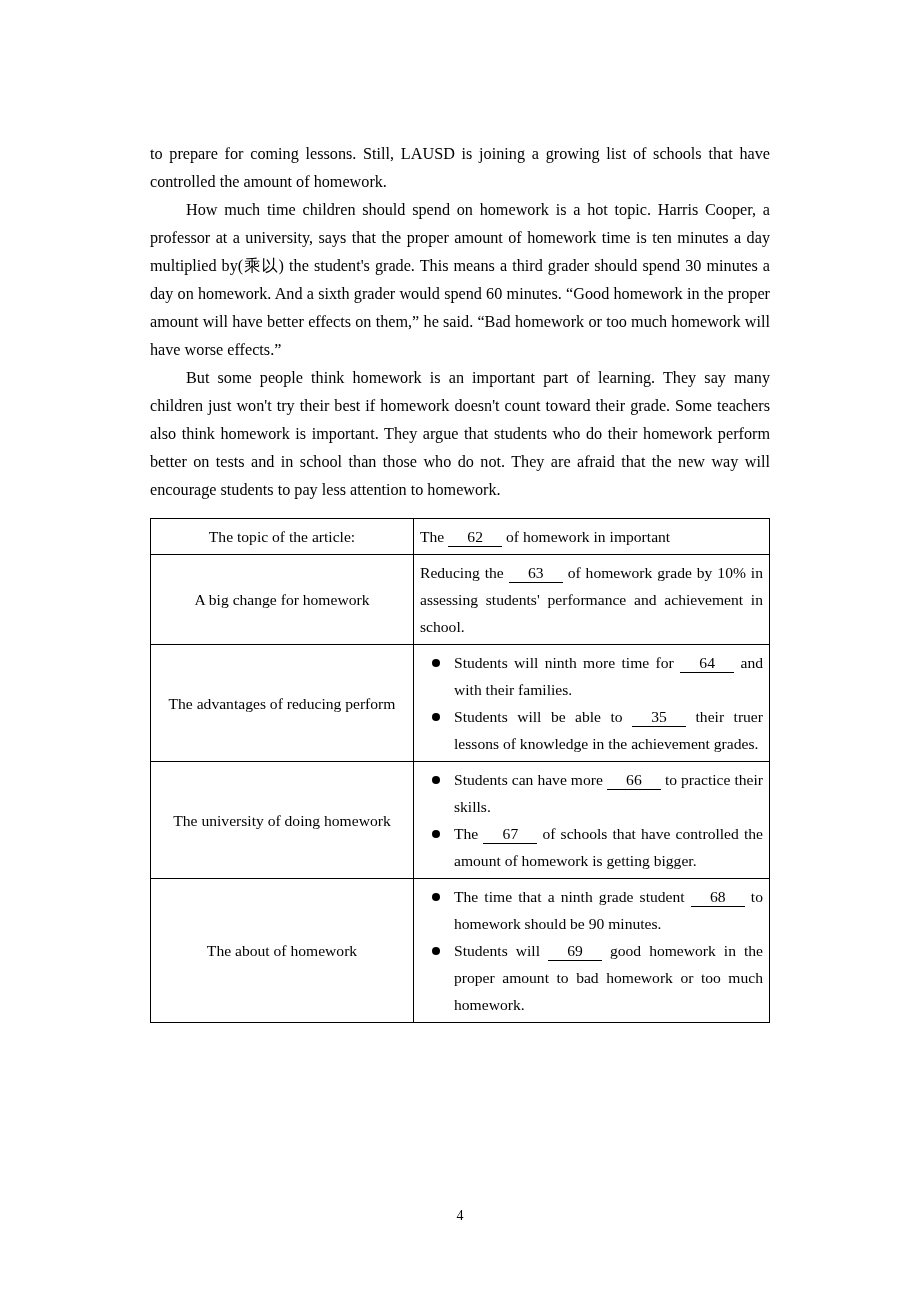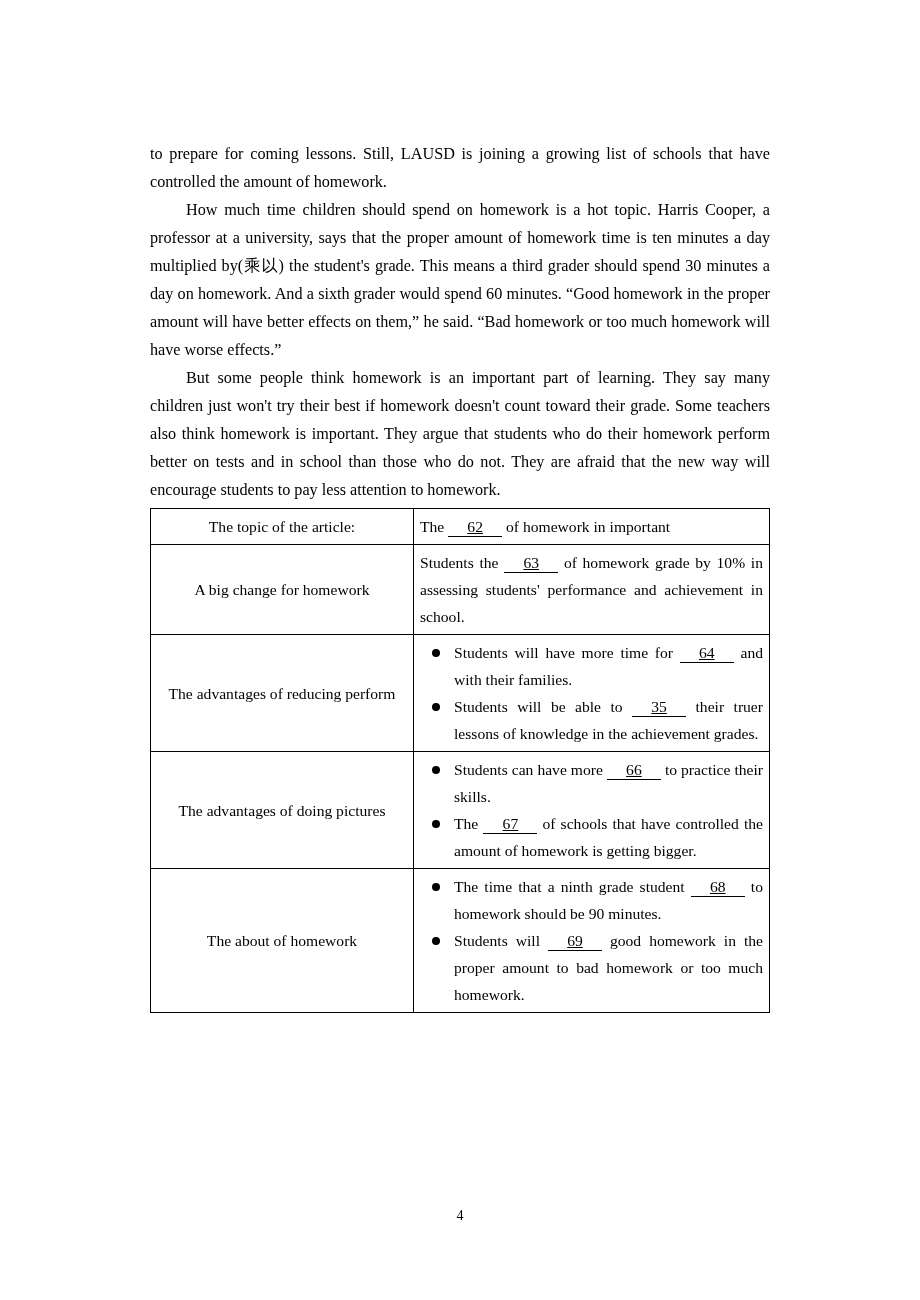--- a/index.html
+++ b/index.html
@@ -35,21 +35,21 @@
     text-justify: inter-word;
     hyphens: none;
   }
   p.indent {
     text-indent: 36px;
   }
   
   table.info {
     border-collapse: collapse;
     width: 620px;
-    margin-top: 4px;
+    margin-top: 14px;
     table-layout: fixed;
   }
   table.info td {
     border: 1px solid #000;
     font-size: 15.6px;
     line-height: 27px;
     vertical-align: middle;
     padding: 4px 6px;
   }
   td.label {
@@ -67,21 +67,20 @@
     text-align: left;
     padding-left: 8px;
   }
   .blank {
     display: inline-block;
     border-bottom: 1px solid #000;
     text-align: center;
     min-width: 46px;
     line-height: 18px;
     padding: 0 4px;
-    text-decoration: underline;
   }
   ul.bullets {
     list-style: none;
     margin: 0;
     padding: 0;
   }
   ul.bullets > li {
     position: relative;
     padding-left: 34px;
     text-align: justify;
@@ -130,47 +129,47 @@
             <span>The</span>
             <span class="blank">62</span>
             <span>of homework in important</span>
           </td>
         </tr>
 
         <tr>
           <td class="label">A big change for homework</td>
           <td class="value">
             <p class="cellpara">
-              <span>Students the</span>
+              <span>Reducing the</span>
               <span class="blank">63</span>
               <span>of homework grade by 10% in assessing students' performance and achievement in school.</span>
             </p>
           </td>
         </tr>
 
         <tr>
           <td class="label">The advantages of reducing perform</td>
           <td class="value">
             <ul class="bullets">
               <li>
-                <span>Students will have more time for</span>
+                <span>Students will ninth more time for</span>
                 <span class="blank">64</span>
                 <span>and with their families.</span>
               </li>
               <li>
                 <span>Students will be able to</span>
                 <span class="blank">35</span>
                 <span>their truer lessons of knowledge in the achievement grades.</span>
               </li>
             </ul>
           </td>
         </tr>
 
         <tr>
-          <td class="label">The advantages of doing pictures</td>
+          <td class="label">The university of doing homework</td>
           <td class="value">
             <ul class="bullets">
               <li>
                 <span>Students can have more</span>
                 <span class="blank">66</span>
                 <span>to practice their skills.</span>
               </li>
               <li>
                 <span>The</span>
                 <span class="blank">67</span>

